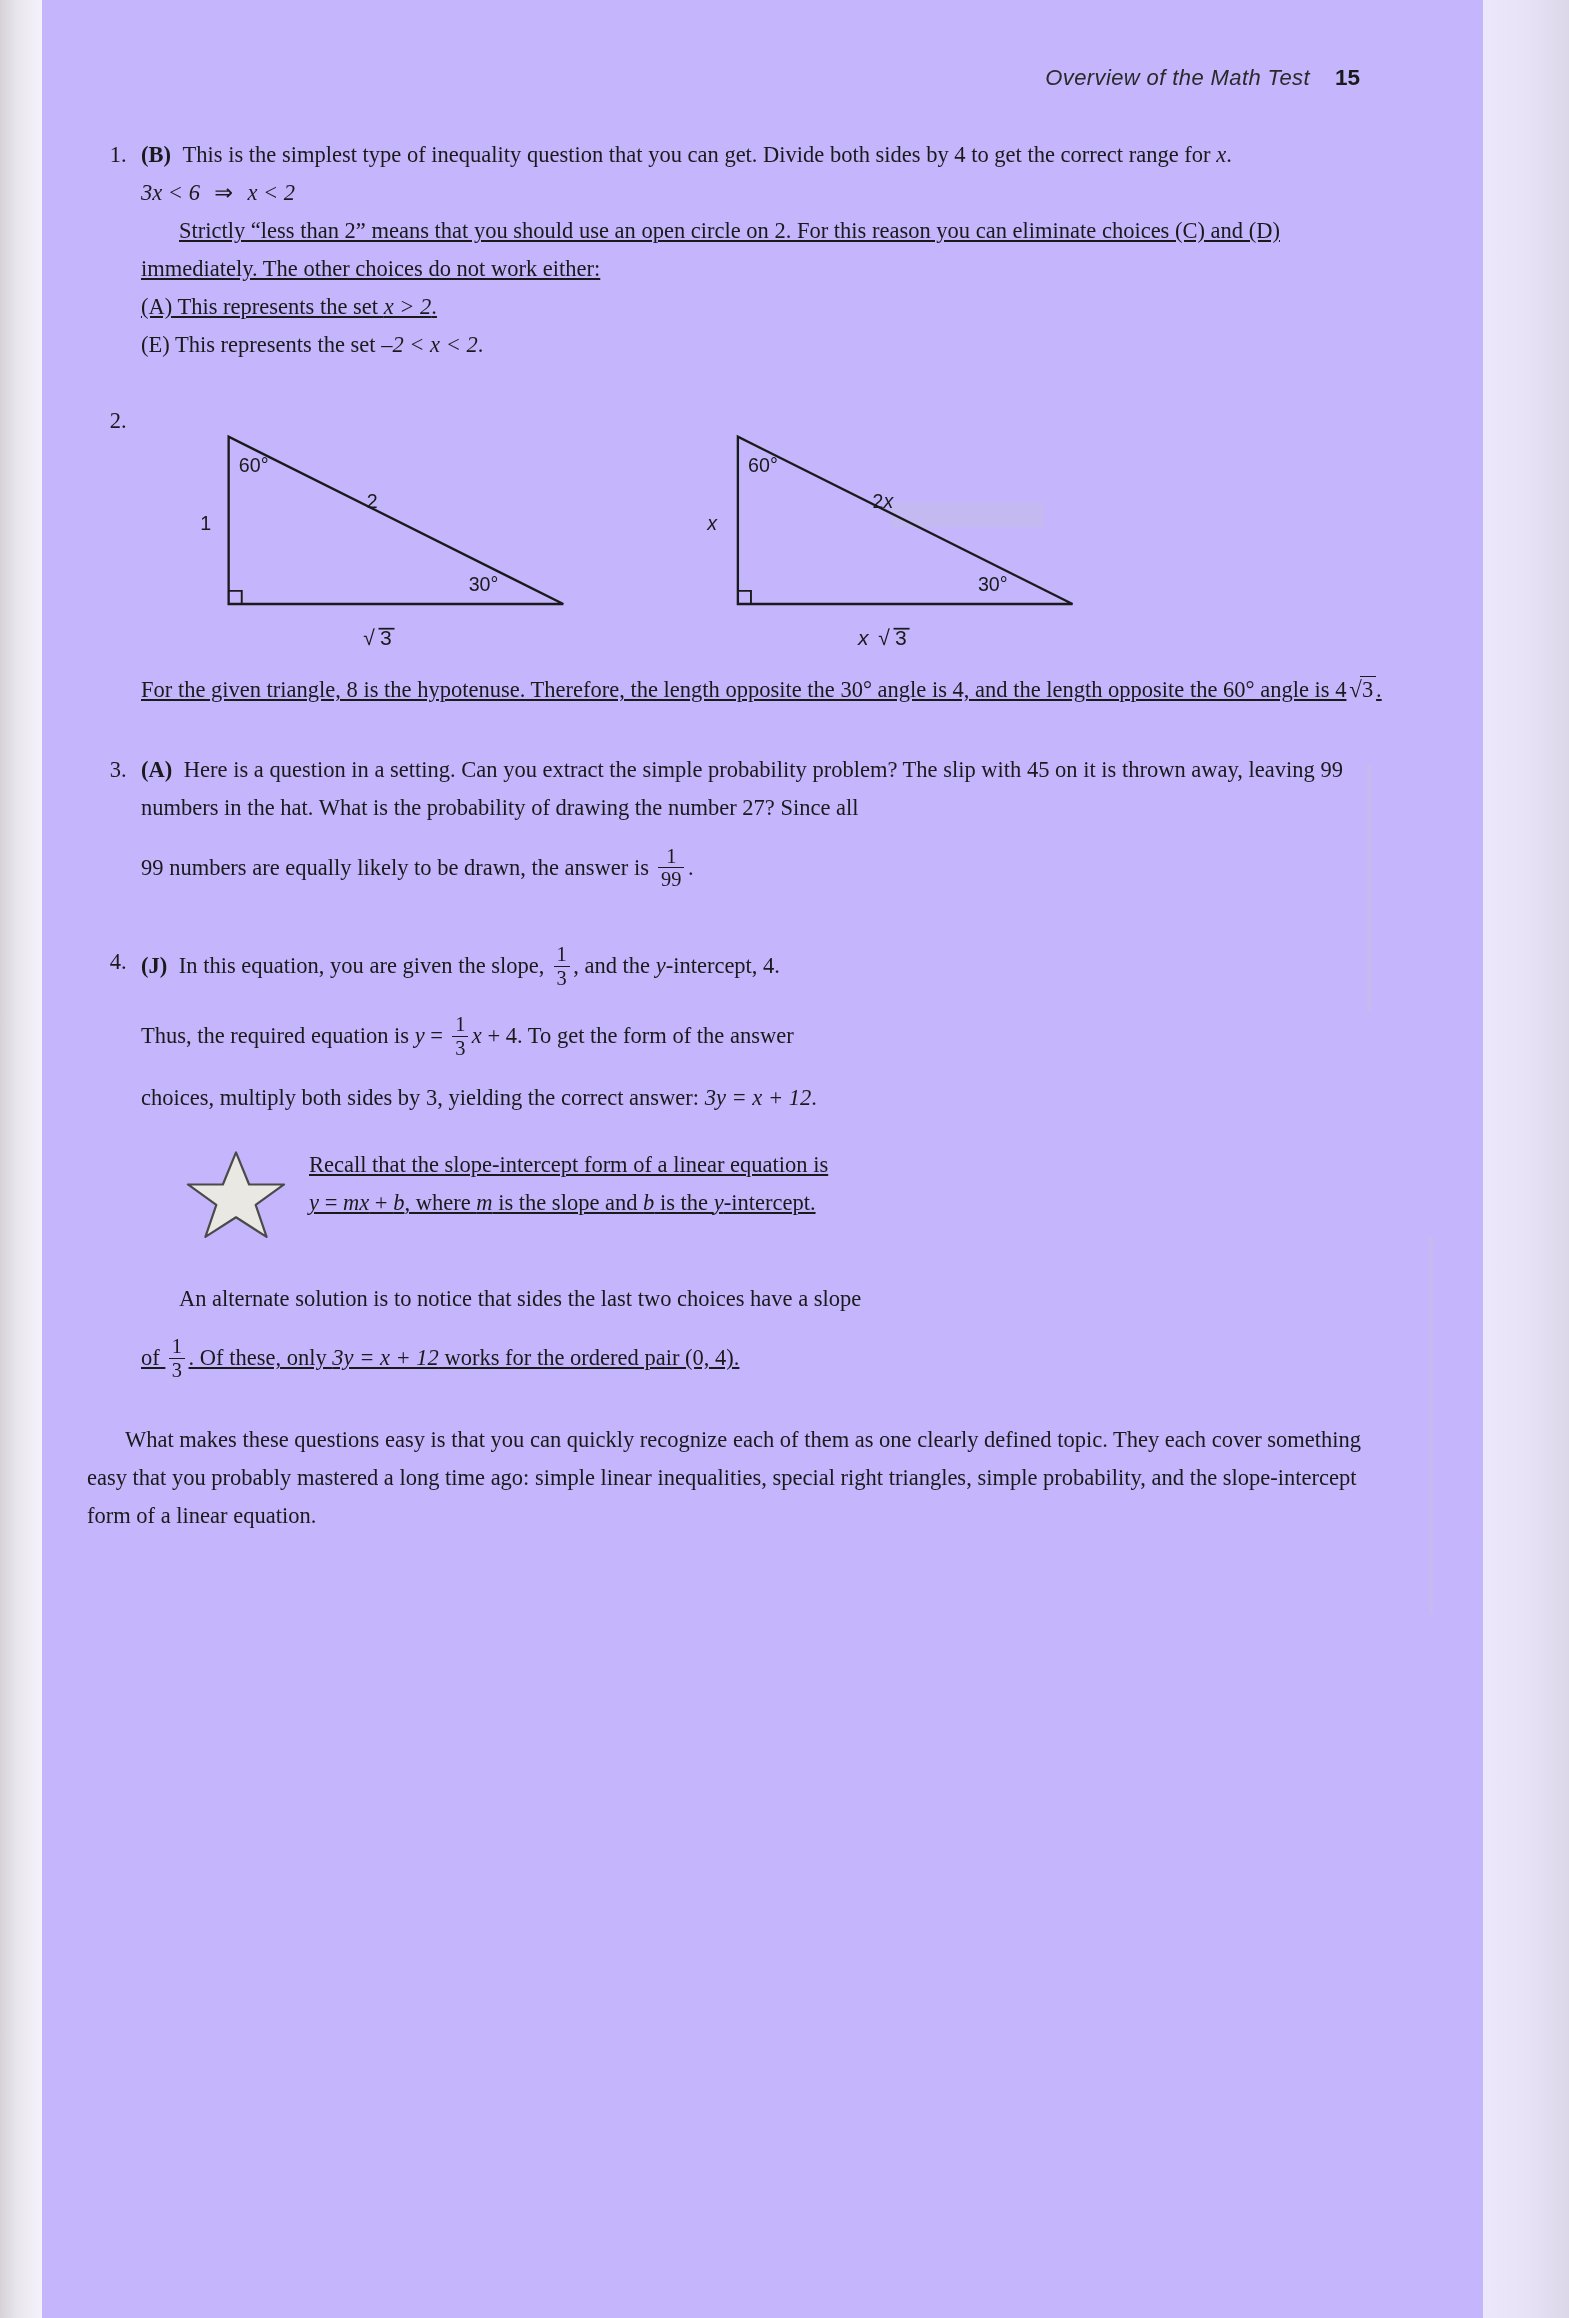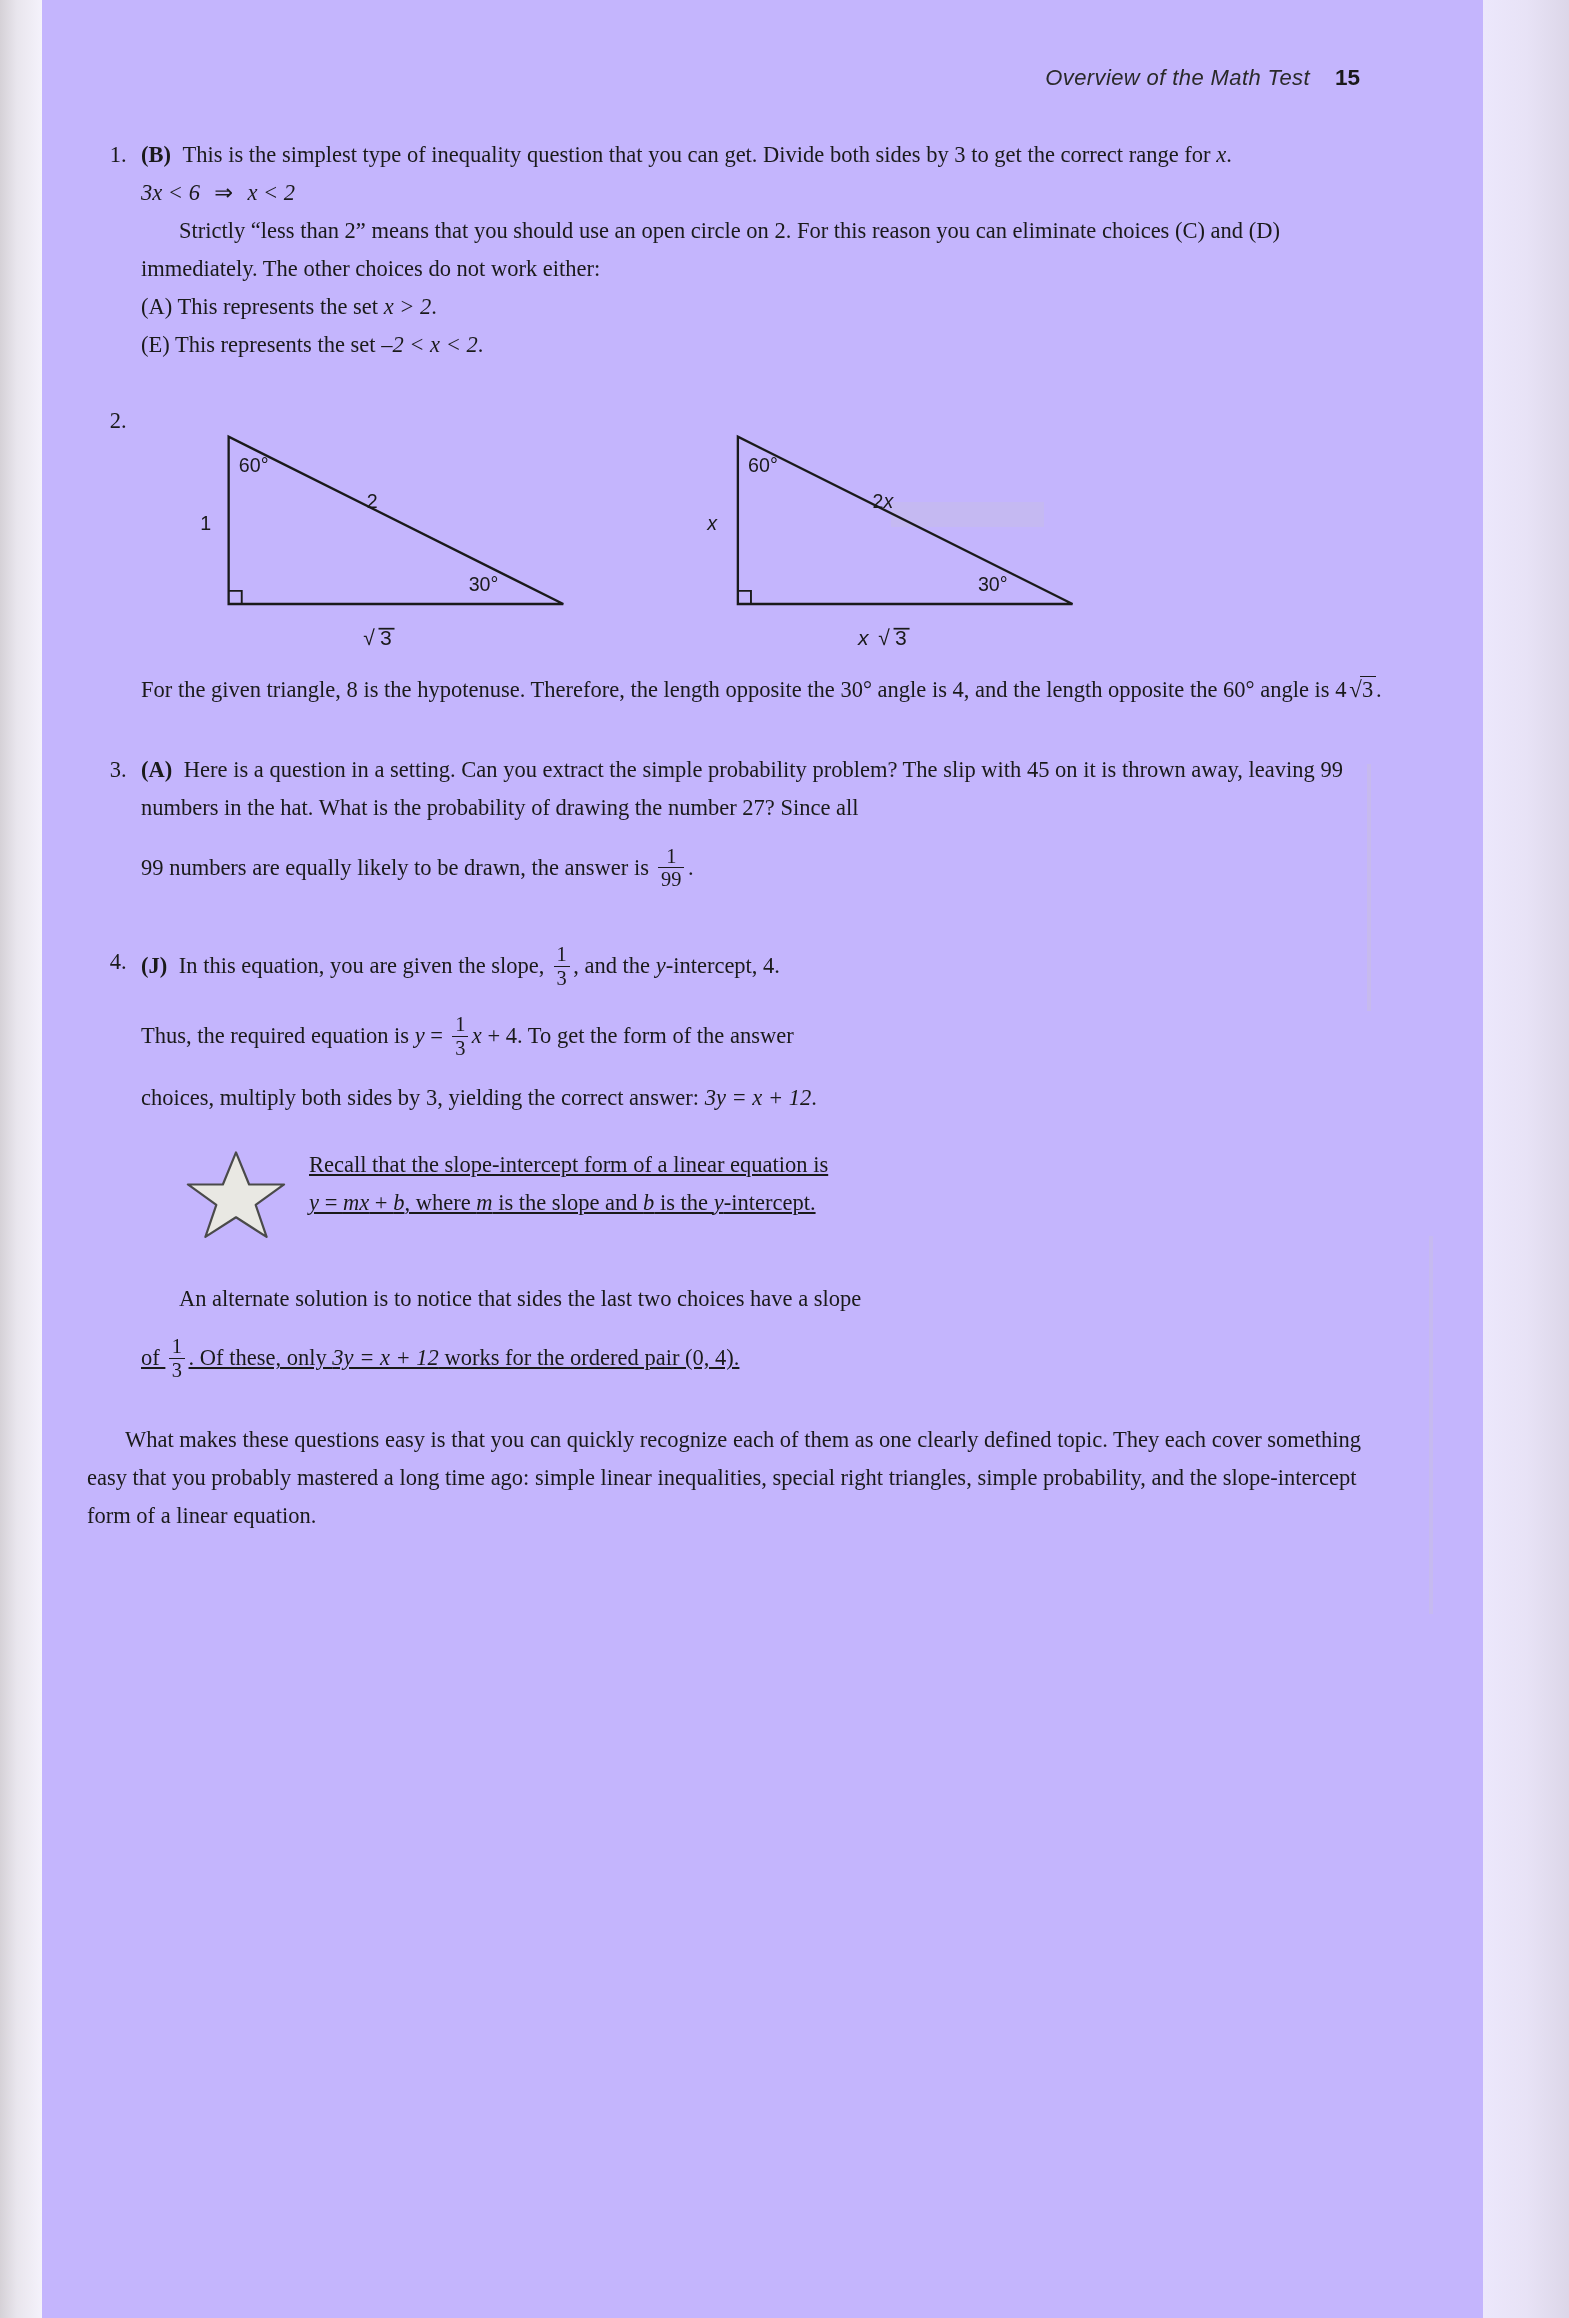--- a/index.html
+++ b/index.html
@@ -99,20 +99,21 @@
   }
   .math {
     font-style: italic;
   }
   .eqline {
     margin-top: 13px;
     font-size: 22.5px;
   }
   .blk {
     margin-top: 17.5px;
+    text-decoration: underline;
   }
 
   
   .frac {
     display: inline-block;
     vertical-align: -0.55em;
     text-align: center;
     font-size: 19px;
     line-height: 1.12;
     margin: 0 3.6px;
@@ -183,21 +184,21 @@
 
     <div class="runhead">
       <div class="runhead-title">Overview of the Math Test</div>
       <div class="runhead-page">15</div>
     </div>
 
     <div class="item" style="margin-top:45px;">
       <div class="item-num">1.</div>
       <div class="item-body">
         <p>
-          <span class="choice-letter">(B)</span><span>This is the simplest type of inequality question that you can get. Divide both sides by 3 to get the correct range for </span><span class="math">x</span><span>.</span>
+          <span class="choice-letter">(B)</span><span>This is the simplest type of inequality question that you can get. Divide both sides by 4 to get the correct range for </span><span class="math">x</span><span>.</span>
         </p>
         <p class="eqline">
           <span class="math">3x &lt; 6</span>
           <span style="margin:0 8.7px;">⇒</span>
           <span class="math">x &lt; 2</span>
         </p>
         <p class="blk indent">Strictly “less than 2” means that you should use an open circle on 2. For this reason you can eliminate choices (C) and (D) immediately. The other choices do not work either:</p>
         <p class="blk">
           <span>(A) This represents the set </span><span class="math">x &gt; 2</span><span>.</span>
         </p>

